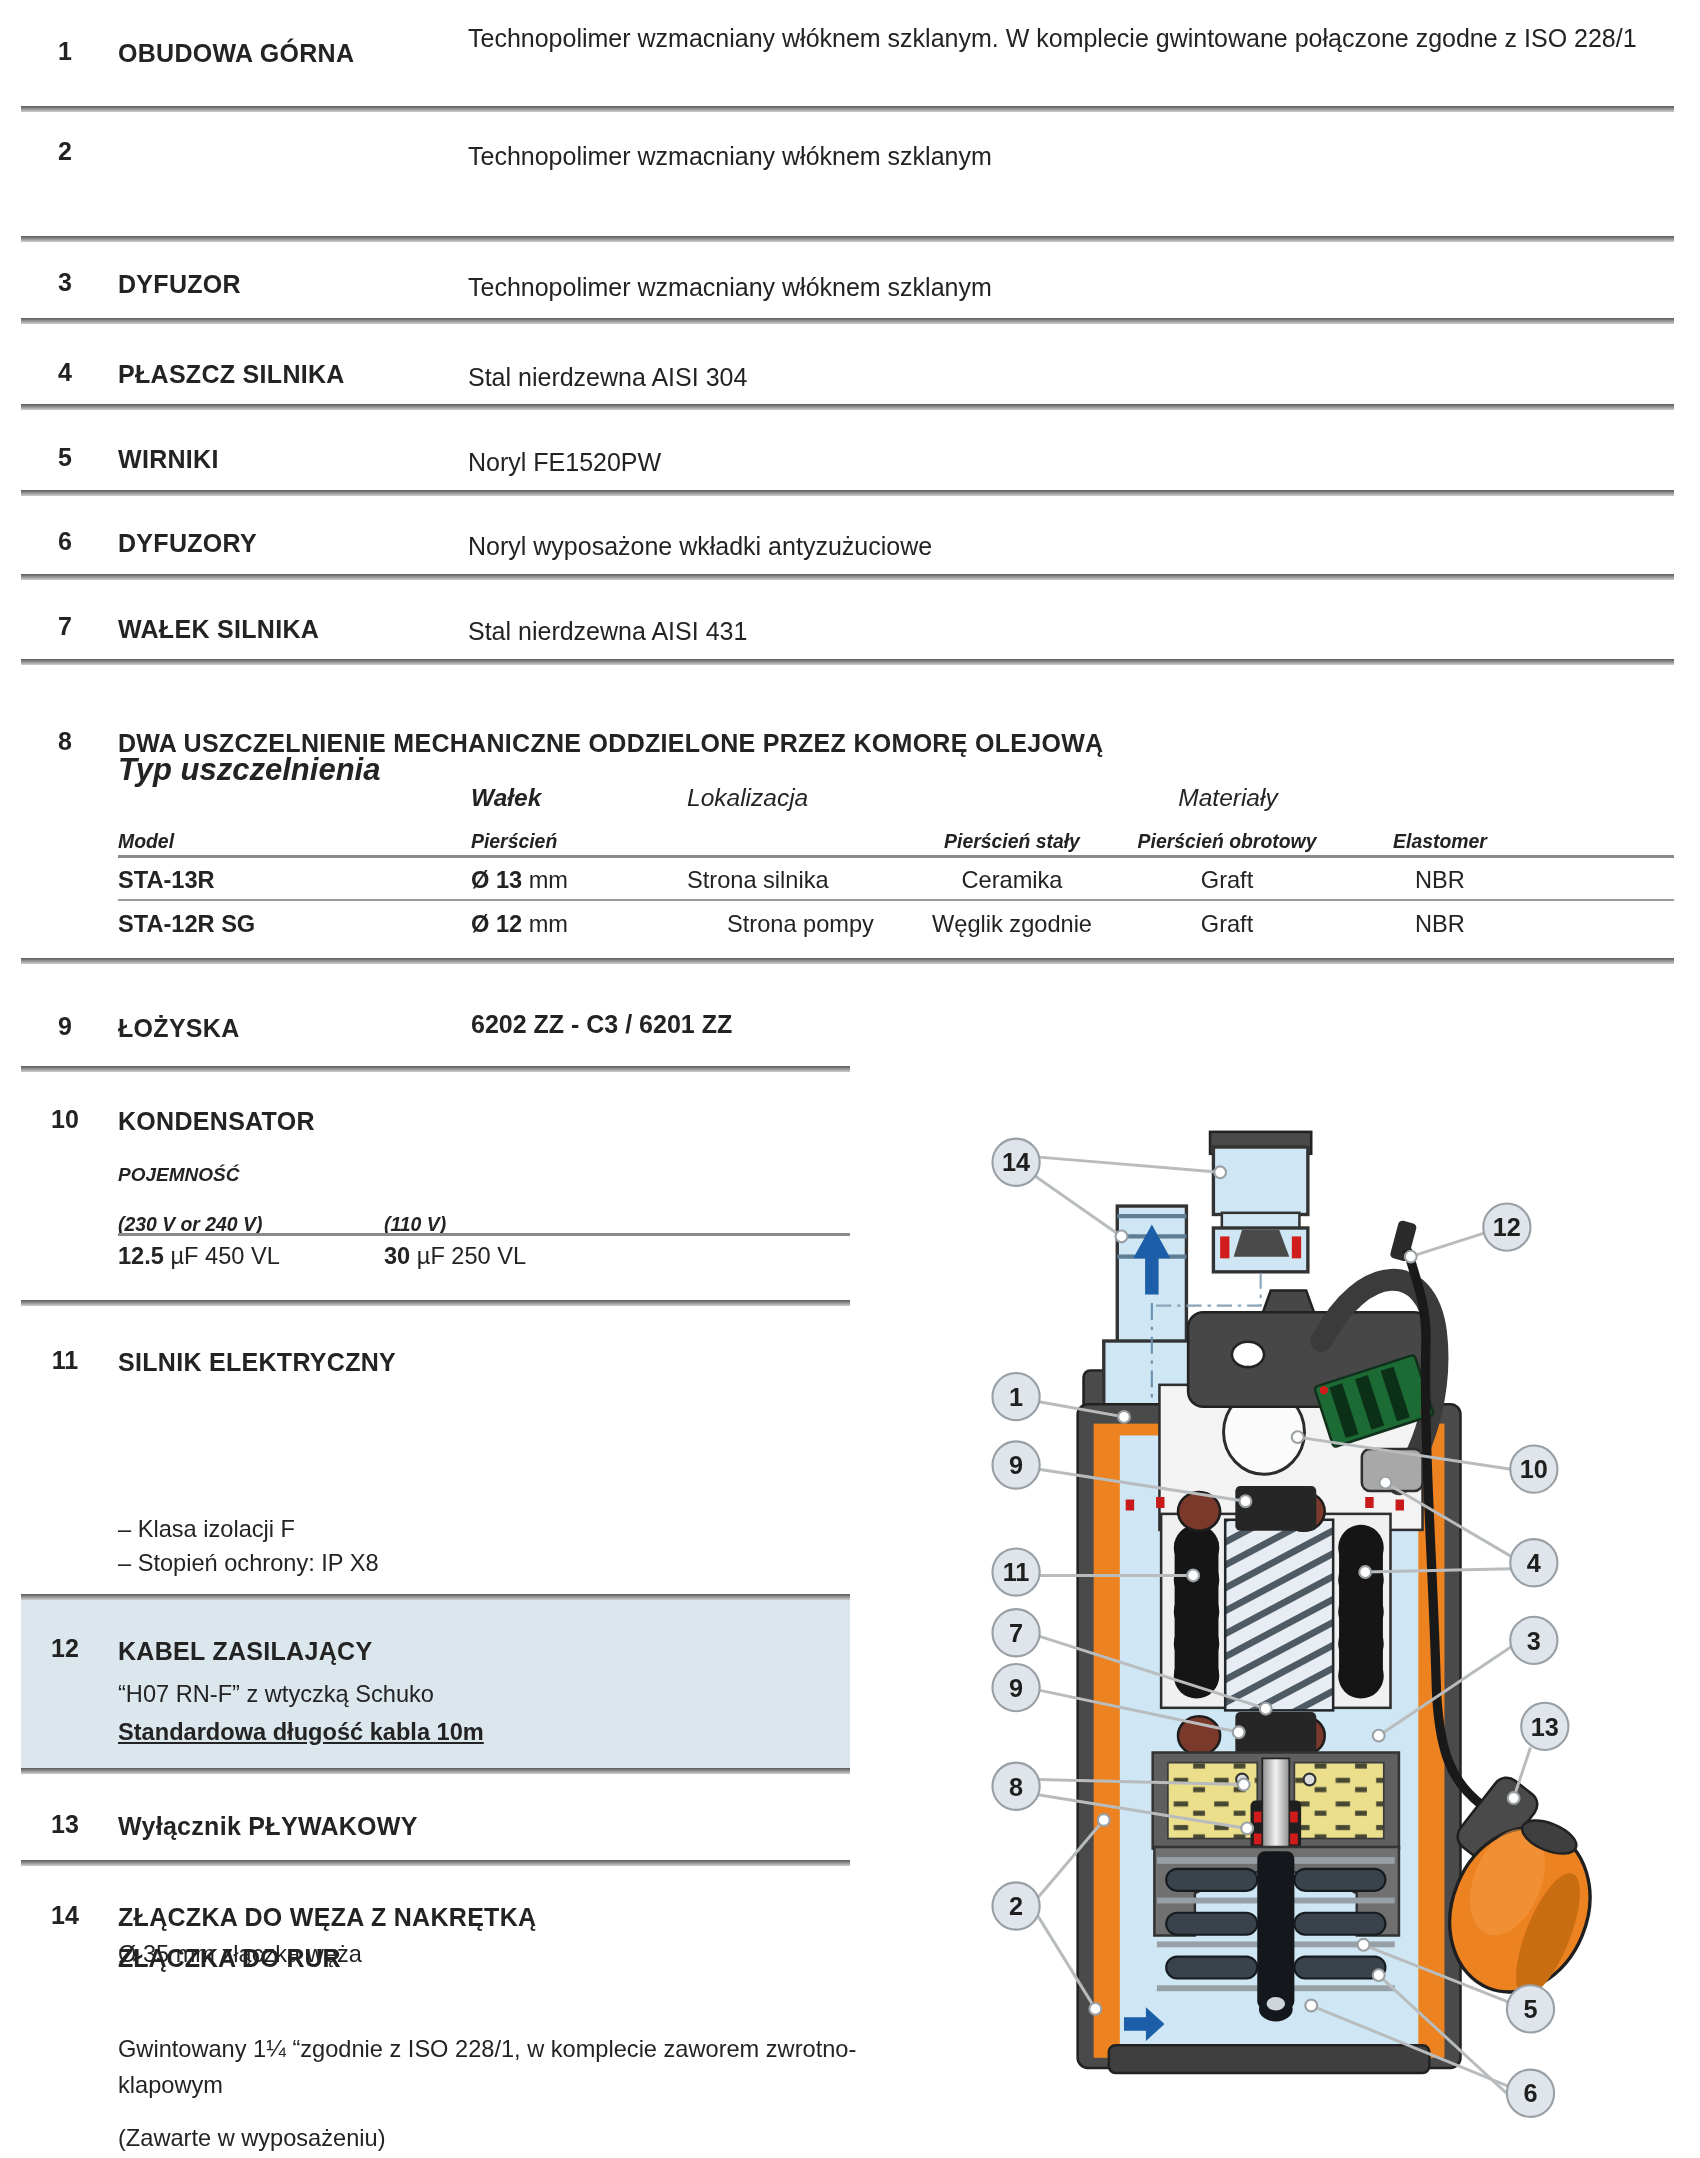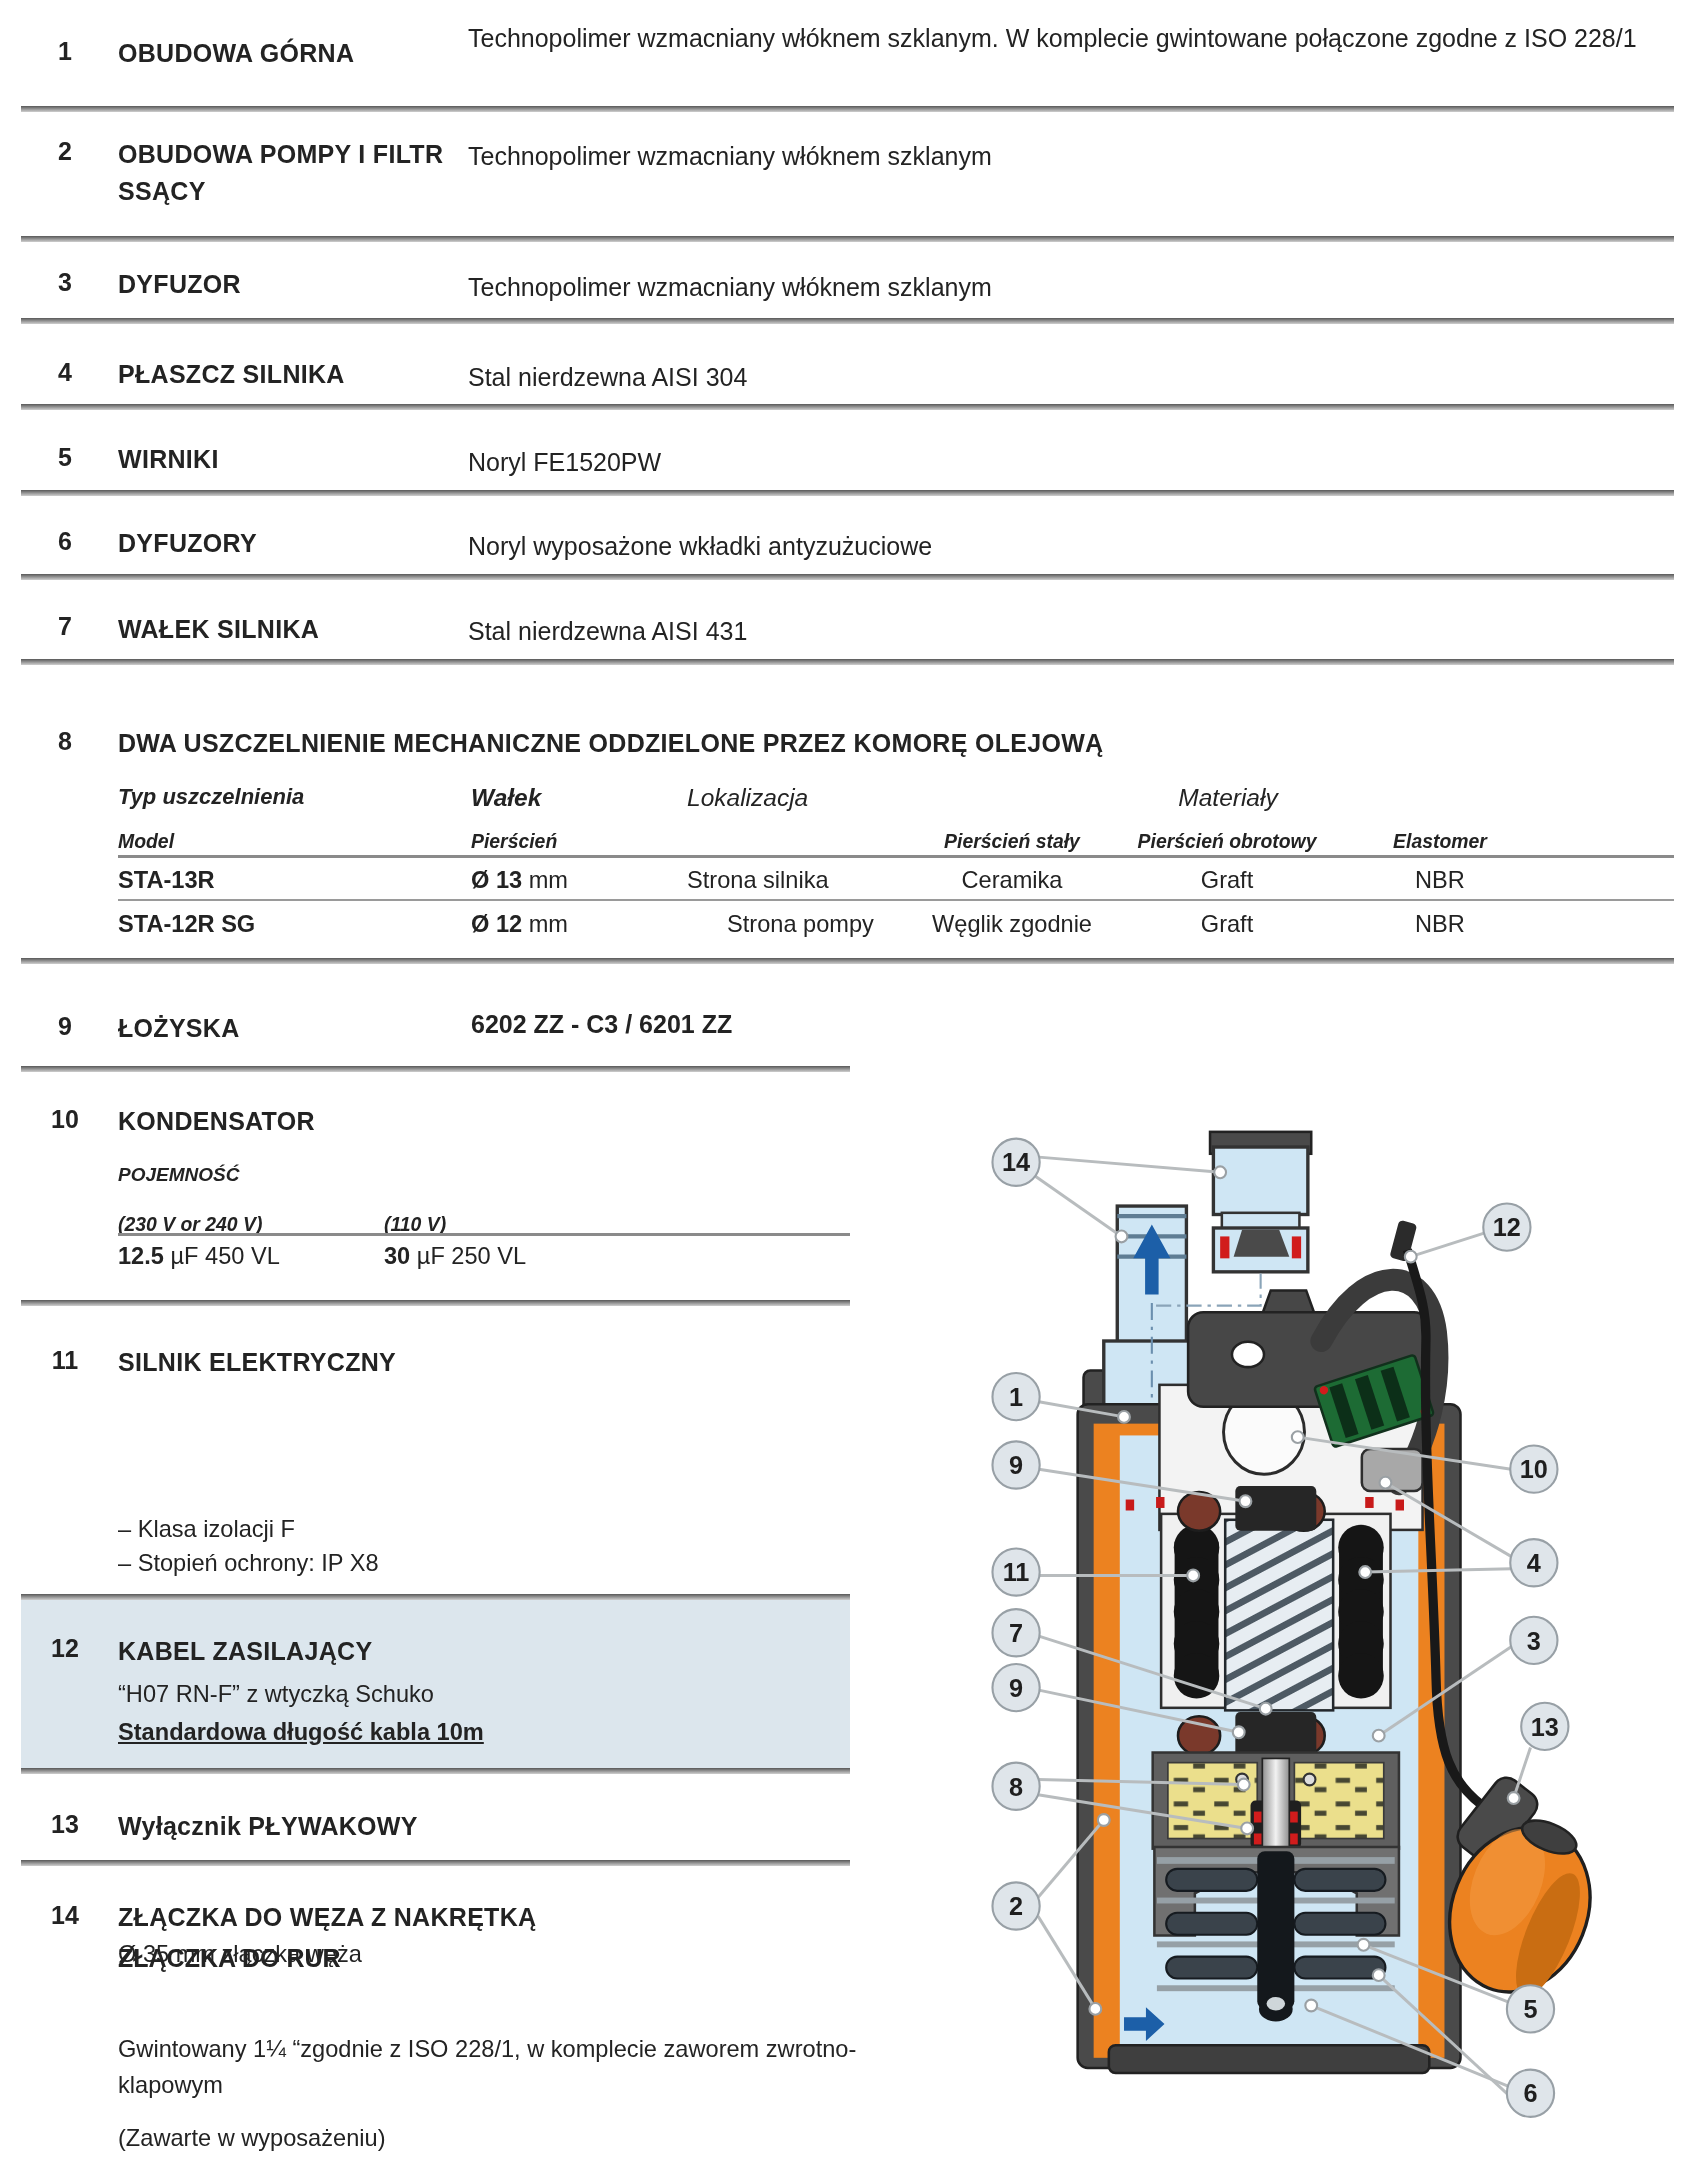--- a/index.html
+++ b/index.html
@@ -27,21 +27,20 @@
 <body>
 
 <div class="page">
 
   <div class="abs num" style="top:37px">1</div>
   <div class="abs nm" style="top:35px;width:337px">OBUDOWA GÓRNA</div>
   <div class="abs ds" style="top:18.6px;width:1206px;text-align:justify">Technopolimer wzmacniany włóknem szklanym. W komplecie gwintowane połączone zgodne z ISO 228/1</div>
   <div class="abs sep" style="top:106px"></div>
 
   <div class="abs num" style="top:137px">2</div>
-  <div class="abs nm" style="top:136px;width:337px">OBUDOWA POMPY I FILTR SSĄCY</div>
   <div class="abs ds" style="top:137px;width:1206px">Technopolimer wzmacniany włóknem szklanym</div>
   <div class="abs sep" style="top:236px"></div>
 
   <div class="abs num" style="top:268px">3</div>
   <div class="abs nm" style="top:266px">DYFUZOR</div>
   <div class="abs ds" style="top:268px;width:1206px">Technopolimer wzmacniany włóknem szklanym</div>
   <div class="abs sep" style="top:318px"></div>
 
   <div class="abs num" style="top:358px">4</div>
   <div class="abs nm" style="top:356px">PŁASZCZ SILNIKA</div>
@@ -59,21 +58,21 @@
   <div class="abs sep" style="top:574px"></div>
 
   <div class="abs num" style="top:612px">7</div>
   <div class="abs nm" style="top:611px">WAŁEK SILNIKA</div>
   <div class="abs ds" style="top:612px;width:1206px">Stal nierdzewna AISI 431</div>
   <div class="abs sep" style="top:659px"></div>
 
   <div class="abs num" style="top:727px">8</div>
   <div class="abs nm" style="top:725px;width:1265px">DWA USZCZELNIENIE MECHANICZNE ODDZIELONE PRZEZ KOMORĘ OLEJOWĄ</div>
 
-  <div class="abs b i" style="top:784px;left:118px;font-size:22px">Typ uszczelnienia</div>
+  <div class="abs b i" style="top:752px;left:118px;font-size:31px">Typ uszczelnienia</div>
   <div class="abs b i" style="top:784px;left:471px;font-size:24.5px">Wałek</div>
   <div class="abs i" style="top:784px;left:687px;font-size:24.5px">Lokalizacja</div>
   <div class="abs i ctr" style="top:784px;left:1228px;font-size:24.5px">Materiały</div>
 
   <div class="abs small" style="top:830px;left:118px">Model</div>
   <div class="abs small" style="top:830px;left:471px">Pierścień</div>
   <div class="abs small ctr" style="top:830px;left:1012px">Pierścień stały</div>
   <div class="abs small ctr" style="top:830px;left:1227px">Pierścień obrotowy</div>
   <div class="abs small ctr" style="top:830px;left:1440px">Elastomer</div>
 

